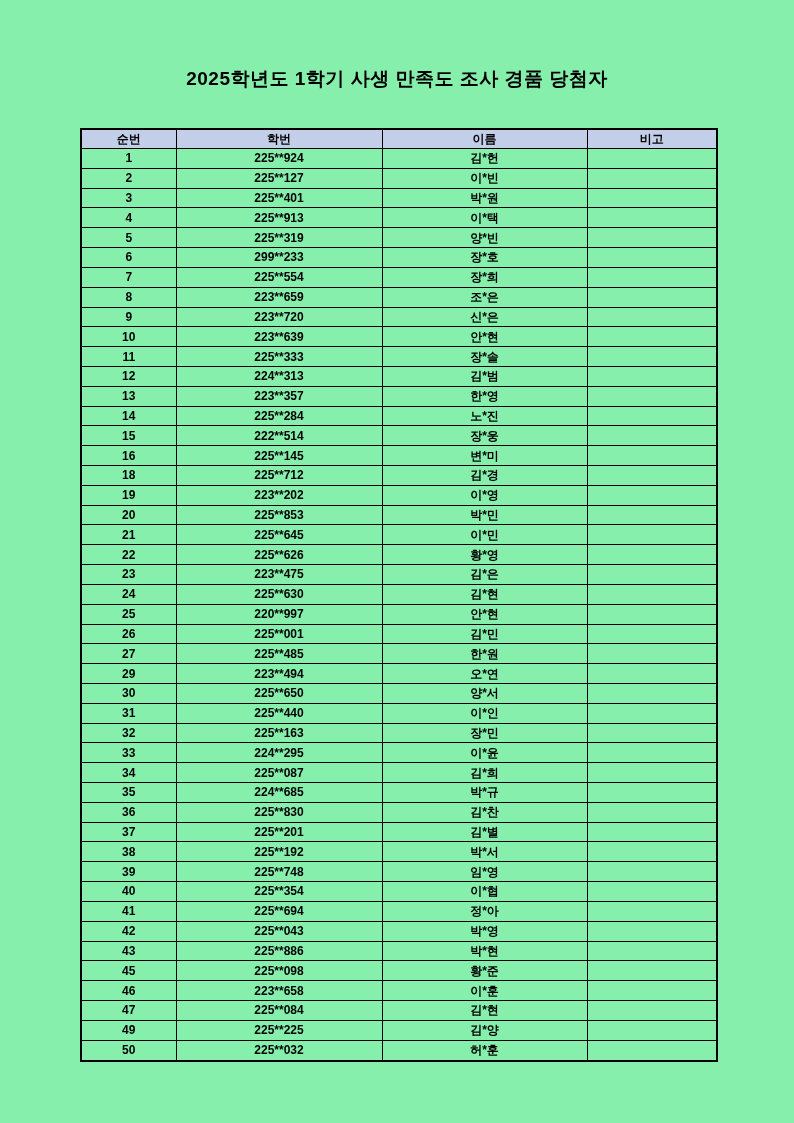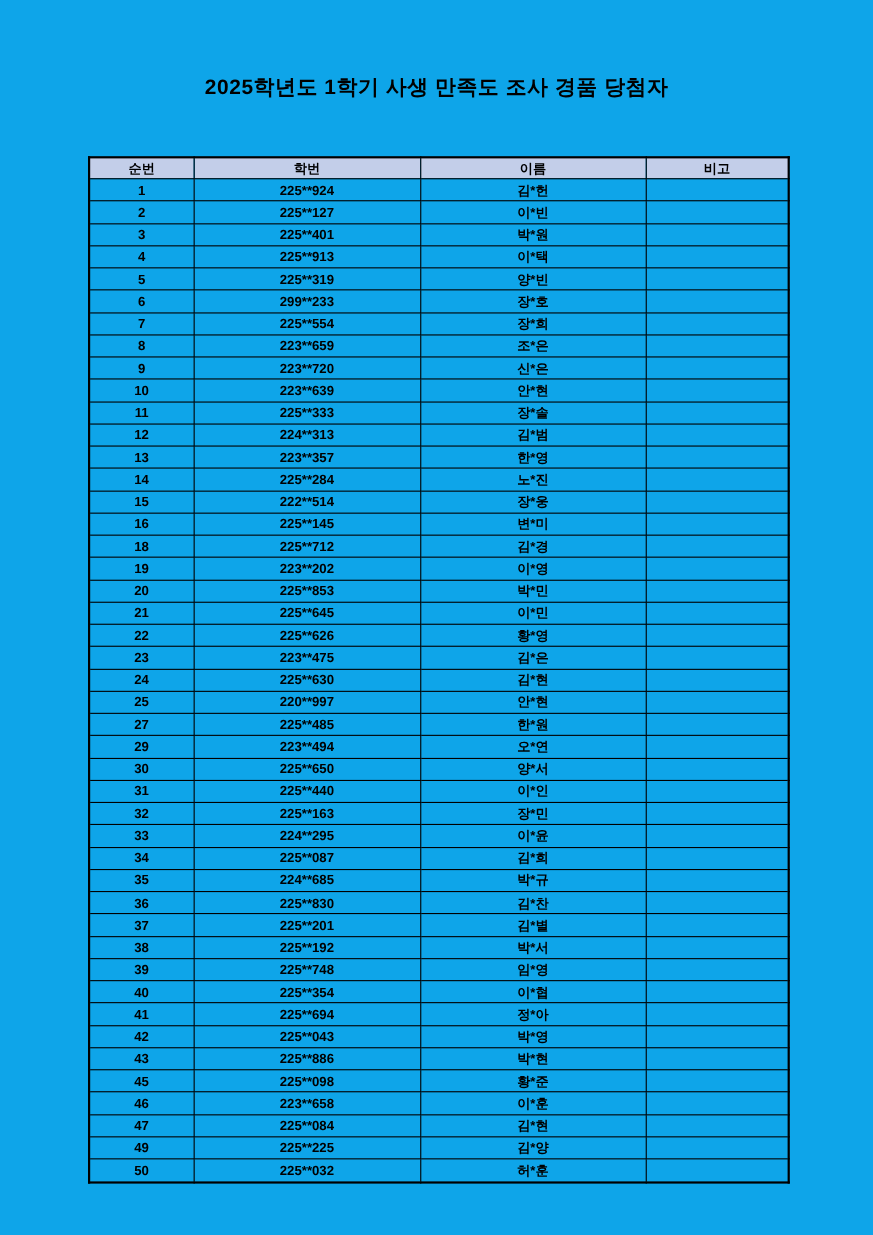--- a/index.html
+++ b/index.html
@@ -4,41 +4,41 @@
 <style>
   html, body {
     margin: 0;
     padding: 0;
     background: #ffffff;
   }
   .page {
     position: relative;
     width: 794px;
     height: 1123px;
-    background: #0ea5e9;
+    background: #86efac;
     font-family: "Liberation Sans", sans-serif;
     overflow: hidden;
     margin: 0 auto;
   }
   .doc-title {
     position: absolute;
     top: 66px;
     left: 0;
     width: 100%;
     text-align: center;
     font-size: 19px;
     font-weight: 700;
     color: #000000;
     letter-spacing: 0.5px;
     margin: 0;
   }
   table.winners {
     position: absolute;
     left: 80px;
-    top: 142px;
+    top: 128px;
     width: 636px;
     height: 934px;
     border-collapse: collapse;
     table-layout: fixed;
     border: 2px solid #000000;
   }
   table.winners col.c-no   { width: 95px; }
   table.winners col.c-id   { width: 206px; }
   table.winners col.c-name { width: 205px; }
   table.winners col.c-rmk  { width: 130px; }
@@ -220,20 +220,26 @@
           <td>김*현</td>
           <td></td>
         </tr>
         <tr>
           <td>25</td>
           <td>220**997</td>
           <td>안*현</td>
           <td></td>
         </tr>
         <tr>
+          <td>26</td>
+          <td>225**001</td>
+          <td>김*민</td>
+          <td></td>
+        </tr>
+        <tr>
           <td>27</td>
           <td>225**485</td>
           <td>한*원</td>
           <td></td>
         </tr>
         <tr>
           <td>29</td>
           <td>223**494</td>
           <td>오*연</td>
           <td></td>

